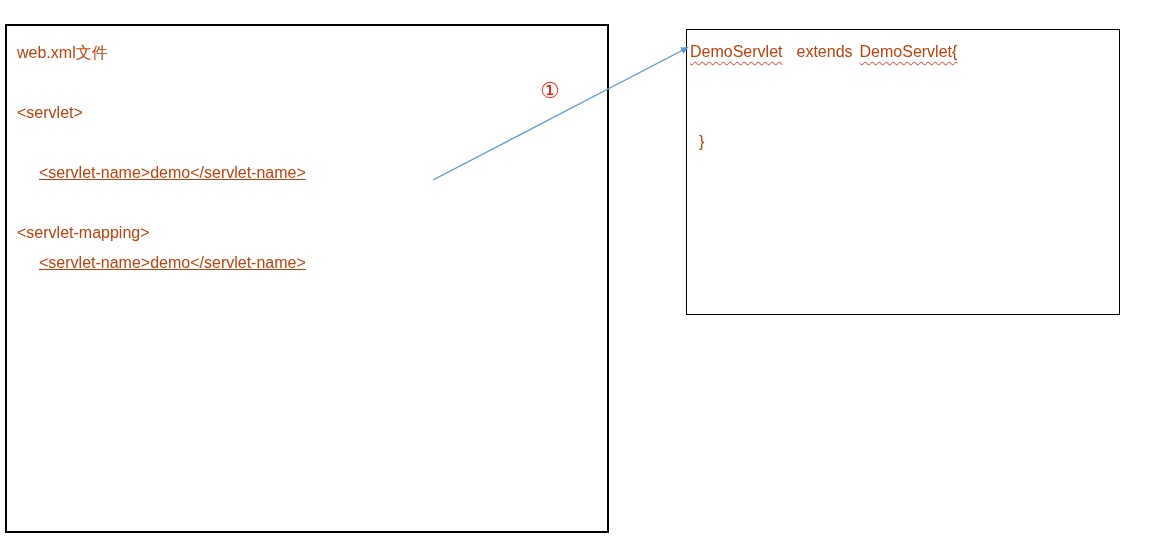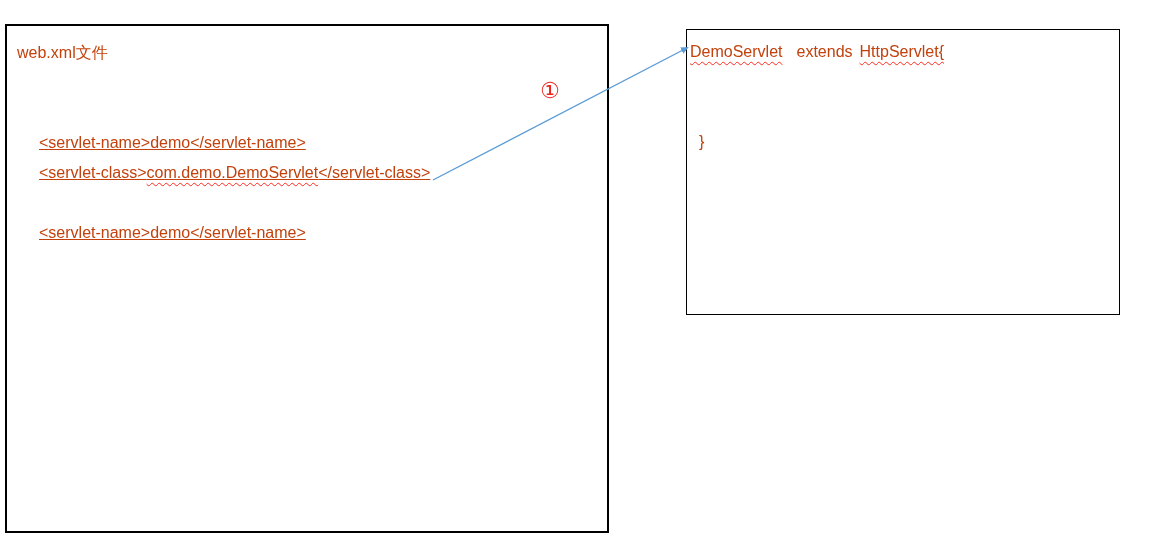--- a/index.html
+++ b/index.html
@@ -79,29 +79,30 @@
   }
 </style>
 </head>
 <body>
 
 <div id="canvas">
 
   <div id="webxml-box" class="box">
     <div class="line">web.xml文件</div>
     <div class="line blank"></div>
+    <div class="line">&lt;servlet&gt;</div>
     <div class="line blank"></div>
     <div class="line indent">&lt;servlet-name&gt;demo&lt;/servlet-name&gt;</div>
-    <div class="line indent"><span>&lt;servlet-class&gt;</span><span class="squiggle">com.demo.DemoServlet</span><span>&lt;/servlet-class&gt;</span></div>
     <div class="line blank"></div>
+    <div class="line">&lt;servlet-mapping&gt;</div>
     <div class="line indent">&lt;servlet-name&gt;demo&lt;/servlet-name&gt;</div>
   </div>
 
   <div id="class-box" class="box">
-    <div class="line"><span class="squiggle">DemoServlet</span><span class="kw-extends">extends</span><span class="squiggle">HttpServlet{</span></div>
+    <div class="line"><span class="squiggle">DemoServlet</span><span class="kw-extends">extends</span><span class="squiggle">DemoServlet{</span></div>
     <div class="line blank"></div>
     <div class="line blank"></div>
     <div class="line" id="closing-brace-line">}</div>
   </div>
 
   <svg id="arrow-layer" viewBox="0 0 1151 553" xmlns="http://www.w3.org/2000/svg">
     <defs>
       <marker id="arrowhead" markerWidth="9" markerHeight="8" refX="1.5" refY="3.5" orient="auto" markerUnits="userSpaceOnUse">
         <path d="M0,0 L8,3.5 L0,7 Z" fill="#5b9bd5"></path>
       </marker>

